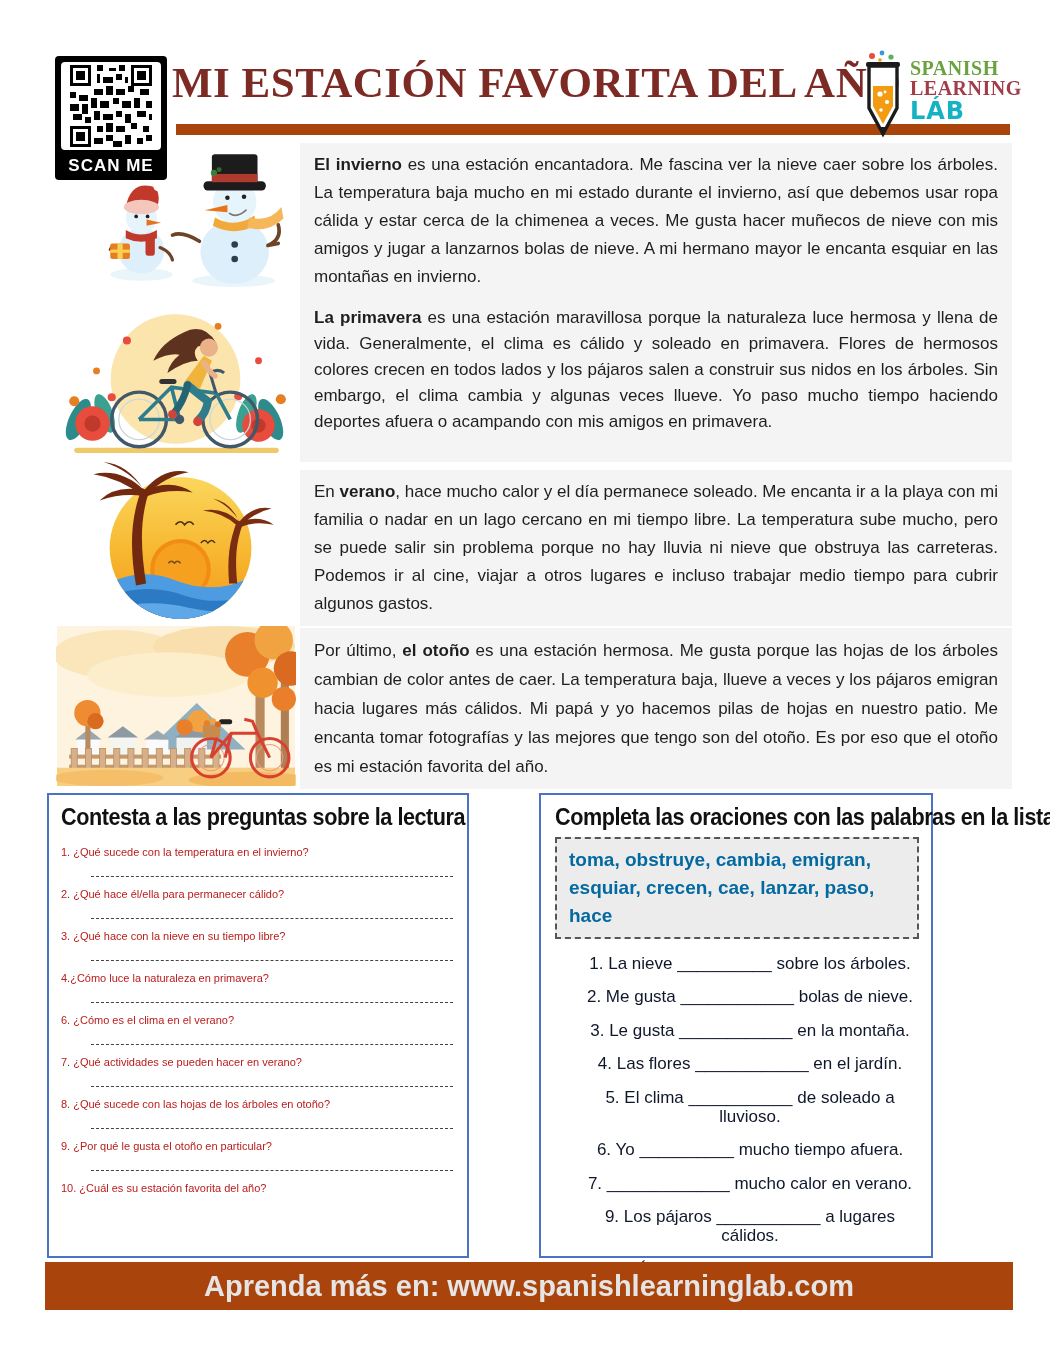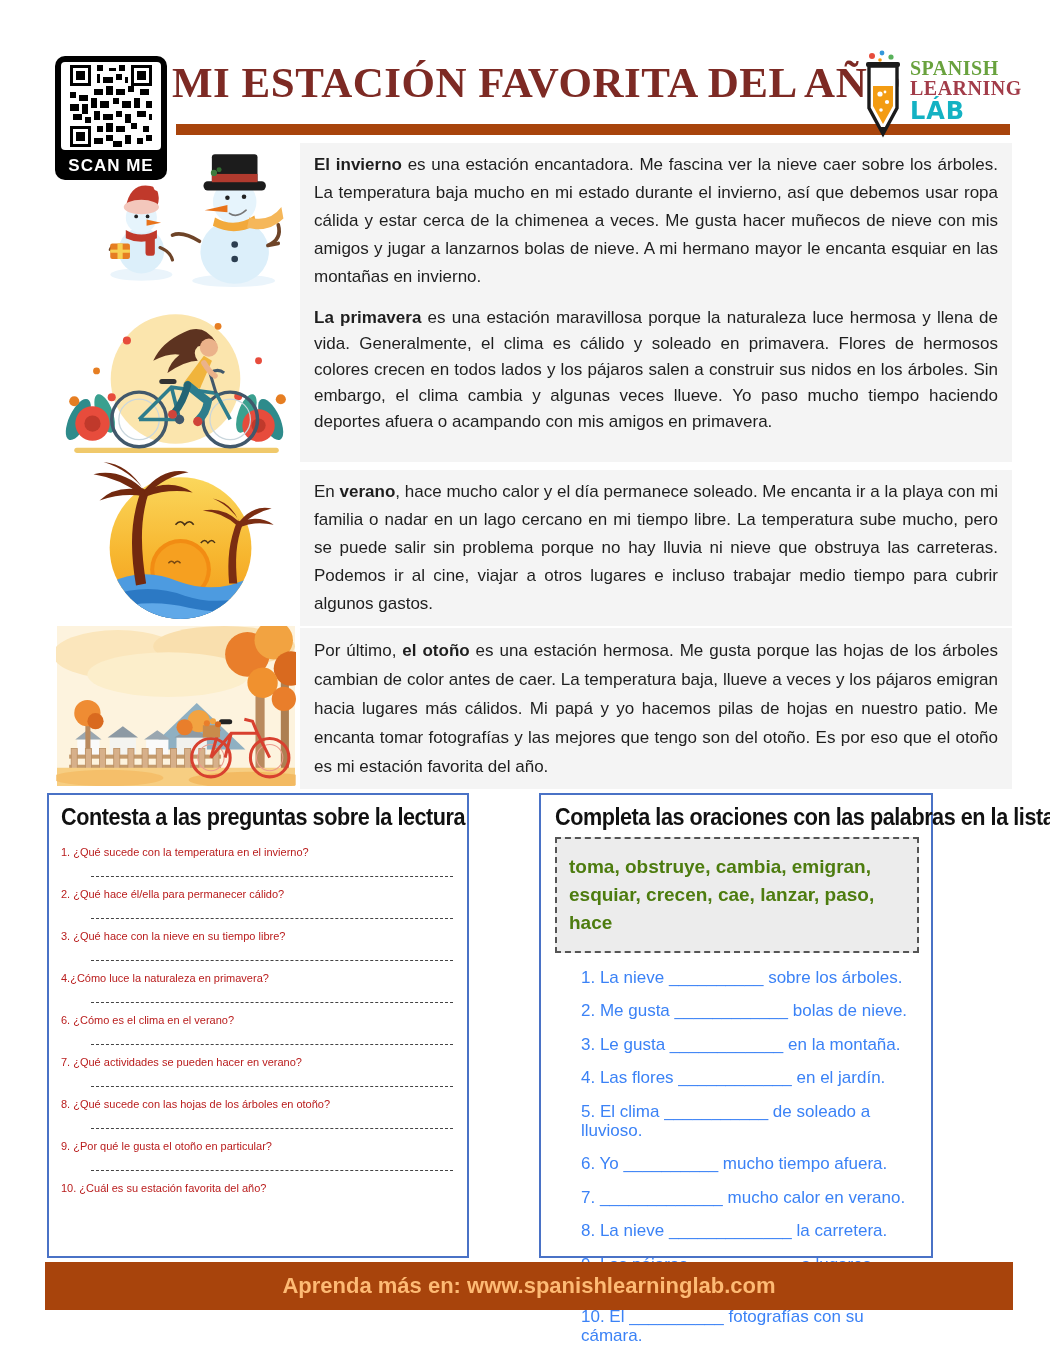--- a/index.html
+++ b/index.html
@@ -1,21 +1,21 @@
 <!DOCTYPE html>
 <html><head>
 <meta charset="utf-8">
 <style>
   html,body{margin:0;padding:0;background:#fff;}
   .page{position:relative;width:1050px;height:1359px;background:#ffffff;
         font-family:"Liberation Sans",sans-serif;overflow:hidden;}
 
   
   .qr-block{position:absolute;left:55px;top:56px;width:112px;height:124px;
-            background:#000;border-radius:10px;padding:0;}
+            background:#000;border-radius:4px;padding:0;}
   .qr-white{position:absolute;left:6px;top:6px;width:100px;height:88px;background:#fff;border-radius:4px;}
   .qr-white svg{width:100%;height:100%;}
   .qr-label{position:absolute;left:0;bottom:4px;width:100%;text-align:center;
             color:#fff;font-weight:bold;font-size:17px;letter-spacing:1px;}
   .page-title{position:absolute;left:172px;top:58px;margin:0;white-space:nowrap;
               font-family:"Liberation Serif",serif;font-weight:700;font-size:43px;
               letter-spacing:.5px;color:#7D2A24;}
   .title-rule{position:absolute;left:176px;top:124px;width:834px;height:11px;background:#A8440C;}
   .logo{position:absolute;left:860px;top:50px;display:flex;align-items:flex-start;gap:4px;}
   .logo-text{display:flex;flex-direction:column;line-height:1.02;padding-top:8px;}
@@ -36,28 +36,28 @@
   
   .qbox{position:absolute;left:47px;top:793px;width:422px;height:465px;
         border:2px solid #4A72C6;box-sizing:border-box;padding:8px 12px 6px 12px;}
   .fbox{position:absolute;left:539px;top:793px;width:394px;height:465px;
         border:2px solid #4A72C6;box-sizing:border-box;padding:8px 12px 6px 14px;}
   .box-title{display:inline-block;margin:0 0 4px 0;font-size:24px;font-weight:800;color:#111;
              letter-spacing:-.5px;transform:scaleX(.9);transform-origin:0 50%;white-space:nowrap;}
   .q-item{margin-top:7px;}
   .q-text{font-size:11px;color:#b91c1c;line-height:21px;}
   .answer-line{height:13px;margin:0 2px 5px 30px;border-bottom:1.5px dashed #444;}
-  .word-bank{background:#ECECEC;border:2px dashed #555;padding:14px 12px;
-             font-size:19px;font-weight:bold;color:#4d7c0f;line-height:28px;margin:2px 0 6px 0;}
-  .f-item{font-size:17px;color:#3b82f6;margin:14.5px 0 0 26px;line-height:19px;}
+  .word-bank{background:#ECECEC;border:2px dashed #555;padding:7px 12px;
+             font-size:19px;font-weight:bold;color:#0369a1;line-height:28px;margin:2px 0 6px 0;}
+  .f-item{font-size:17px;color:#0f172a;margin:14.5px 0 0 26px;line-height:19px;text-align:center;}
 
   
   .footer-bar{position:absolute;left:45px;top:1262px;width:968px;height:48px;background:#A8440C;
               display:flex;align-items:center;justify-content:center;}
-  .footer-text{color:#fdba74;font-weight:bold;font-size:22px;}
+  .footer-text{color:#e5e5e5;font-weight:bold;font-size:29px;}
 </style>
 </head>
 <body>
 
 <div class="page">
 
   <div class="qr-block">
     <div class="qr-white">
       <svg viewBox="0 0 29 29" shape-rendering="crispEdges">
         <g fill="#000">
@@ -391,21 +391,20 @@
   <div class="fbox">
     <h2 class="box-title">Completa las oraciones con las palabras en la lista</h2>
     <div class="word-bank">toma, obstruye, cambia, emigran, esquiar, crecen, cae, lanzar, paso, hace</div>
     <div class="f-item">1. La nieve __________ sobre los árboles.</div>
     <div class="f-item">2. Me gusta ____________ bolas de nieve.</div>
     <div class="f-item">3. Le gusta ____________ en la montaña.</div>
     <div class="f-item">4. Las flores ____________ en el jardín.</div>
     <div class="f-item">5. El clima ___________ de soleado a lluvioso.</div>
     <div class="f-item">6. Yo __________ mucho tiempo afuera.</div>
     <div class="f-item">7. _____________ mucho calor en verano.</div>
-    <div class="f-item">8. La nieve _____________ la carretera.</div>
     <div class="f-item">9. Los pájaros ___________ a lugares cálidos.</div>
     <div class="f-item">10. Él __________ fotografías con su cámara.</div>
   </div>
 
   <div class="footer-bar">
     <span class="footer-text">Aprenda más en: www.spanishlearninglab.com</span>
   </div>
 
 </div>
 

